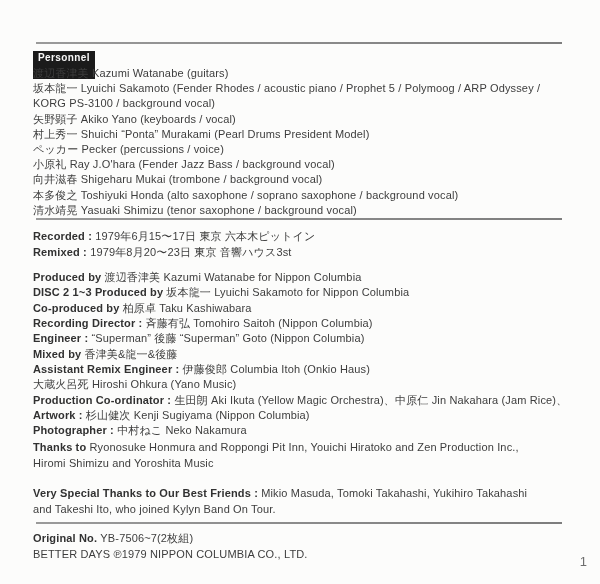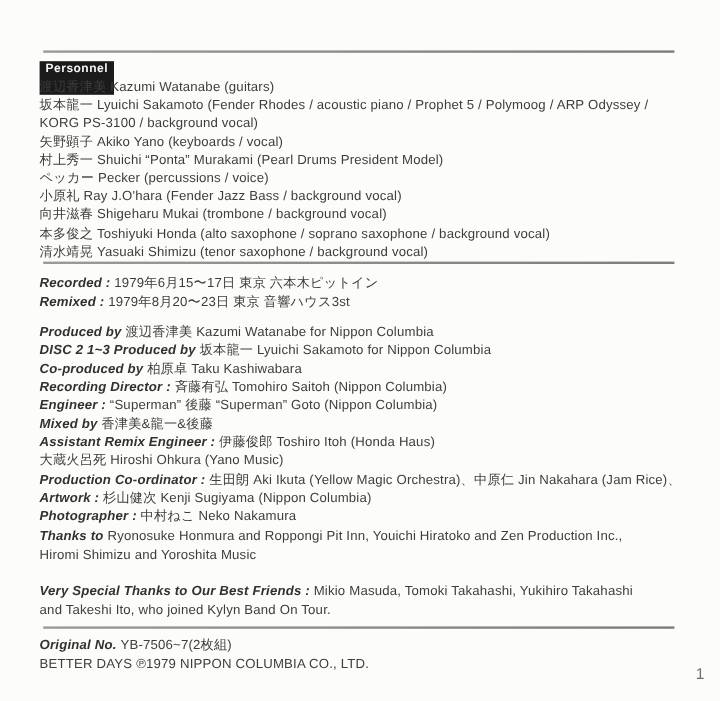--- a/index.html
+++ b/index.html
@@ -41,21 +41,21 @@
     font-size: 11px;
     letter-spacing: 0.15px;
   }
   .textblock .line { white-space: nowrap; }
   .personnel-list { top: 66px;  line-height: 15.2px; }
   .recording-block{ top: 229px; line-height: 15.5px; }
   .credits-block  { top: 270px; line-height: 15.35px; }
   .thanks-block   { top: 440px; line-height: 15.5px; }
   .special-block  { top: 486px; line-height: 15.5px; }
   .footer-block   { top: 531px; line-height: 15.5px; }
-  .b { font-weight: bold; color: #313131; font-style: italic; }
+  .b { font-weight: bold; color: #313131; }
   .page-number {
     position: absolute;
     right: 13px;
     top: 554px;
     font-size: 13px;
     color: #6e6e6e;
   }
 </style>
 </head>
 <body>
@@ -88,21 +88,21 @@
       <div class="line"><span class="b">Remixed : </span><span>1979年8月20〜23日 東京 音響ハウス3st</span></div>
     </div>
 
   <div class="textblock credits-block">
       <div class="line"><span class="b">Produced by </span><span>渡辺香津美 Kazumi Watanabe for Nippon Columbia</span></div>
       <div class="line"><span class="b">DISC 2 1~3 Produced by </span><span>坂本龍一 Lyuichi Sakamoto for Nippon Columbia</span></div>
       <div class="line"><span class="b">Co-produced by </span><span>柏原卓 Taku Kashiwabara</span></div>
       <div class="line"><span class="b">Recording Director : </span><span>斉藤有弘 Tomohiro Saitoh (Nippon Columbia)</span></div>
       <div class="line"><span class="b">Engineer : </span><span>“Superman” 後藤 “Superman” Goto (Nippon Columbia)</span></div>
       <div class="line"><span class="b">Mixed by </span><span>香津美&amp;龍一&amp;後藤</span></div>
-      <div class="line"><span class="b">Assistant Remix Engineer : </span><span>伊藤俊郎 Toshiro Itoh (Honda Haus)</span></div>
+      <div class="line"><span class="b">Assistant Remix Engineer : </span><span>伊藤俊郎 Columbia Itoh (Onkio Haus)</span></div>
       <div class="line"><span>大蔵火呂死 Hiroshi Ohkura (Yano Music)</span></div>
       <div class="line"><span class="b">Production Co-ordinator : </span><span>生田朗 Aki Ikuta (Yellow Magic Orchestra)、中原仁 Jin Nakahara (Jam Rice)、</span></div>
       <div class="line"><span class="b">Artwork : </span><span>杉山健次 Kenji Sugiyama (Nippon Columbia)</span></div>
       <div class="line"><span class="b">Photographer : </span><span>中村ねこ Neko Nakamura</span></div>
     </div>
 
   <div class="textblock thanks-block">
       <div class="line"><span class="b">Thanks to </span><span>Ryonosuke Honmura and Roppongi Pit Inn, Youichi Hiratoko and Zen Production Inc.,</span></div>
       <div class="line"><span>Hiromi Shimizu and Yoroshita Music</span></div>
     </div>

